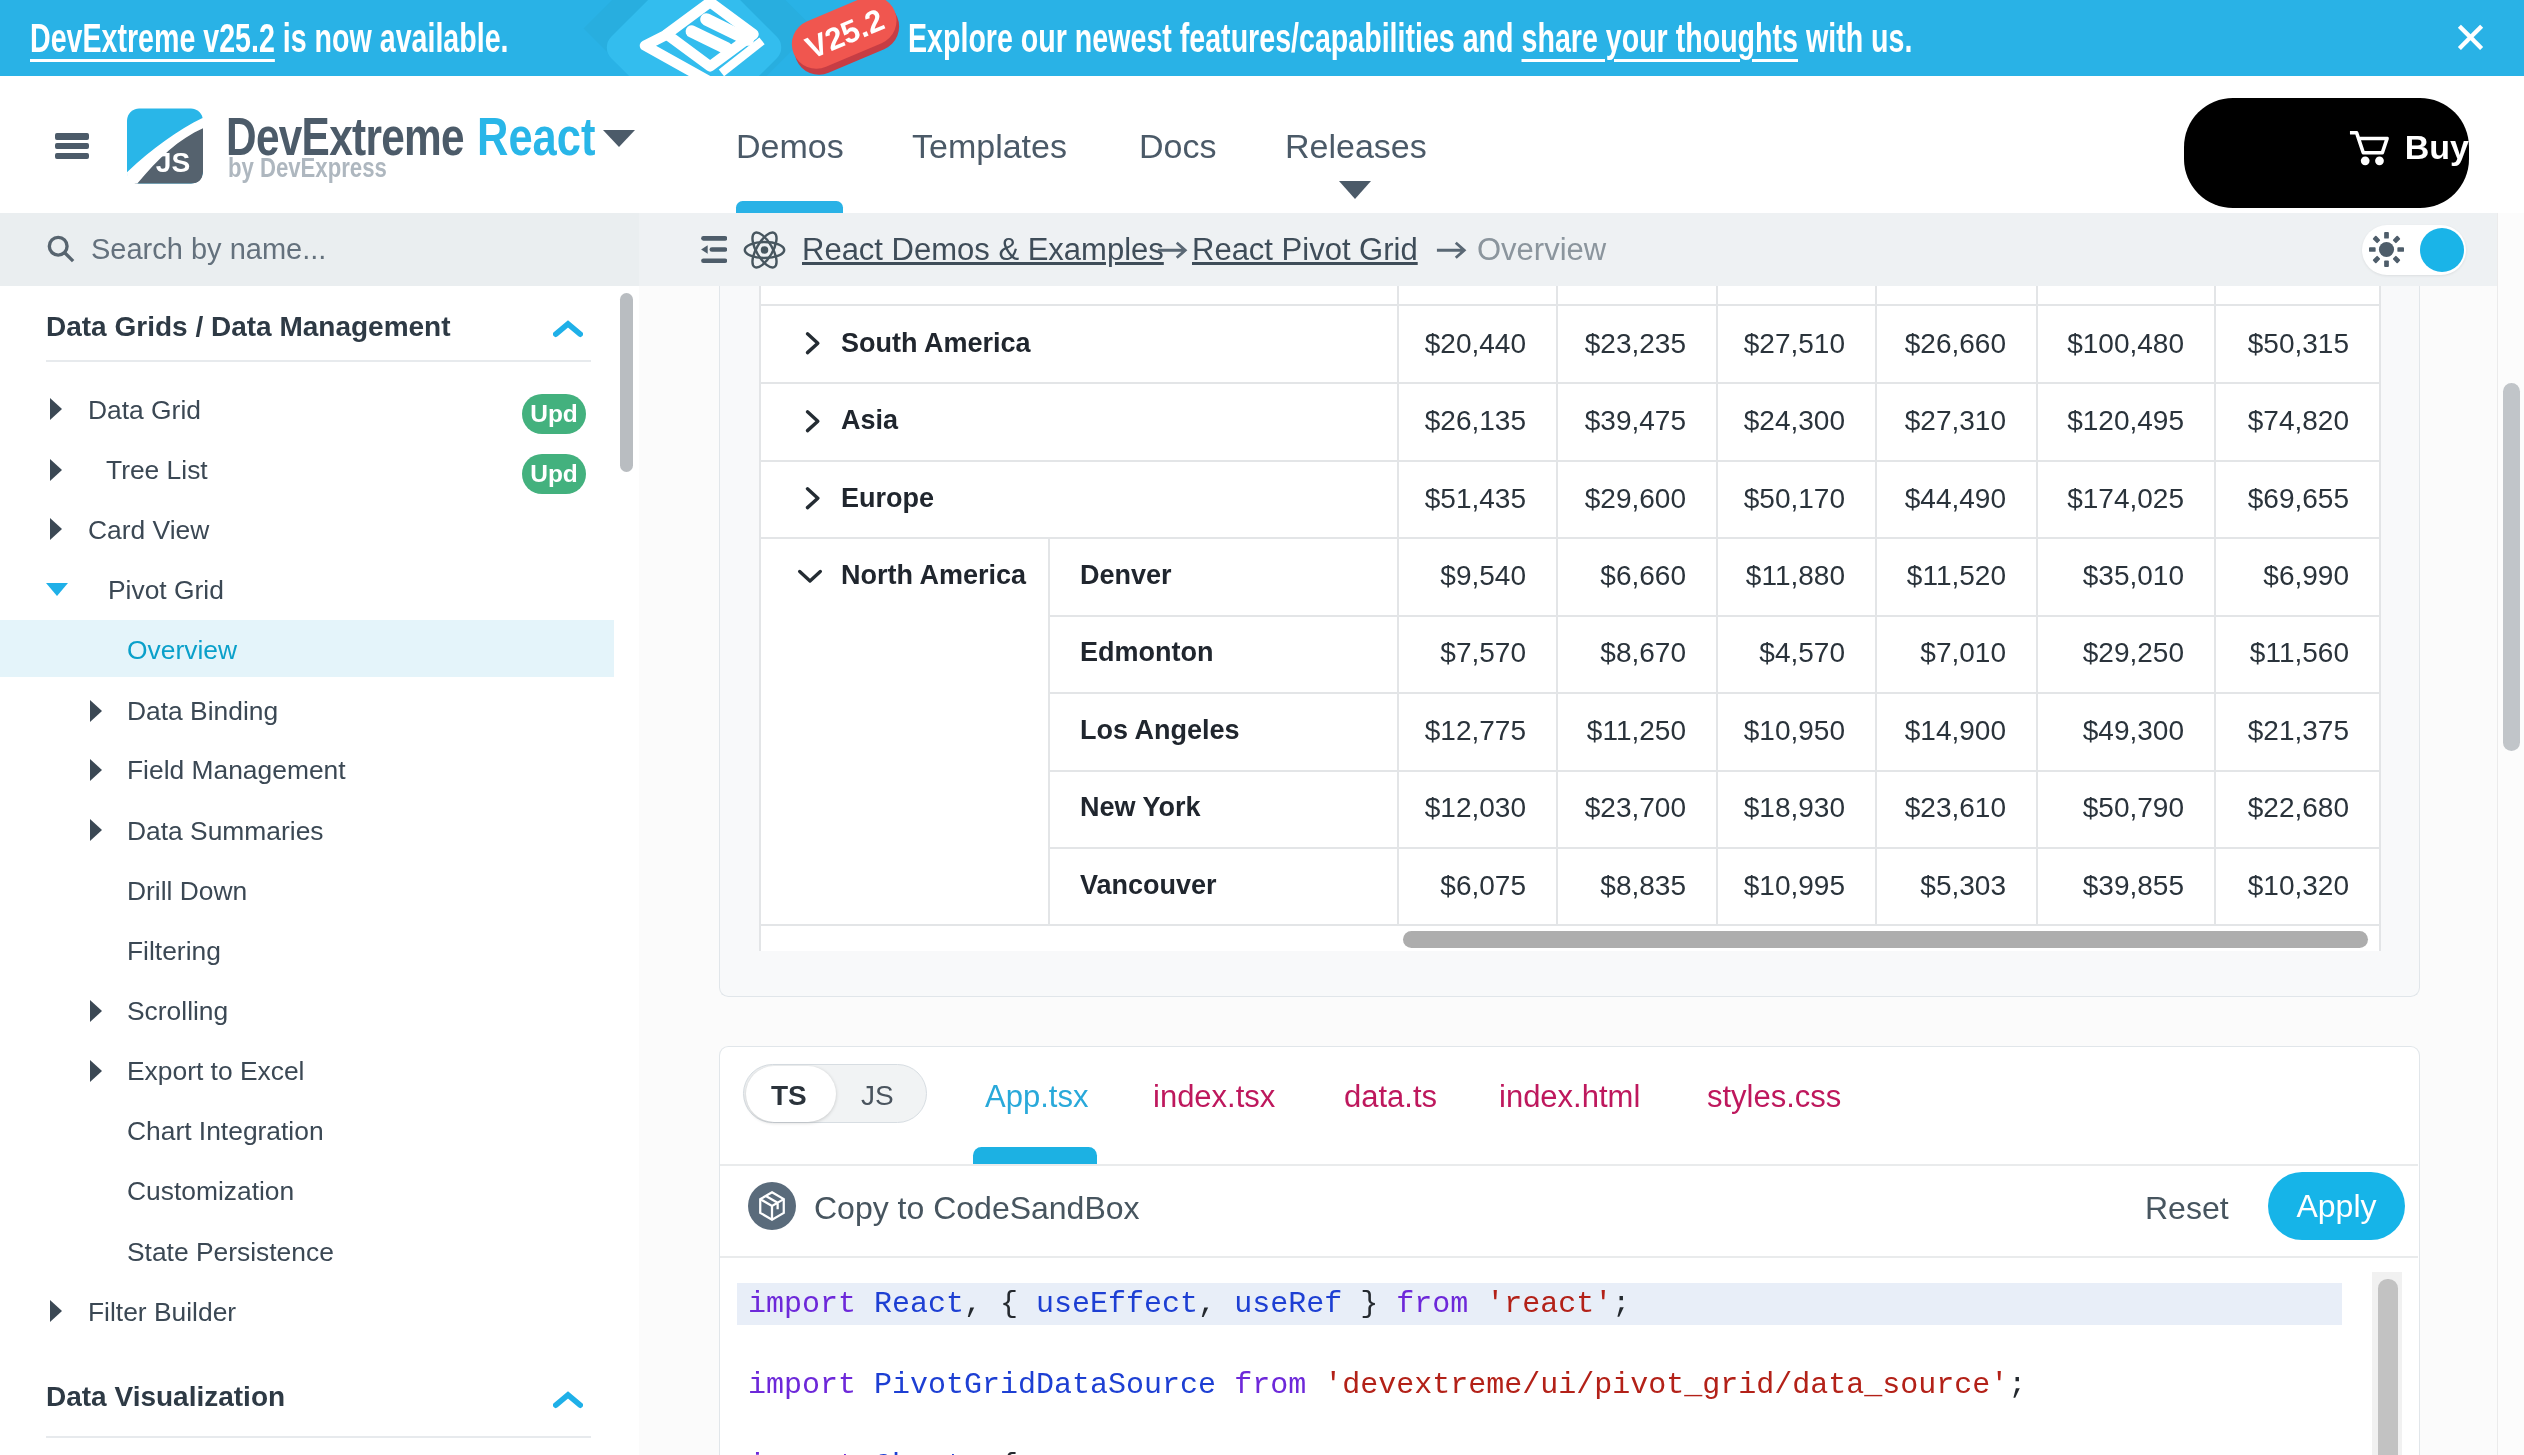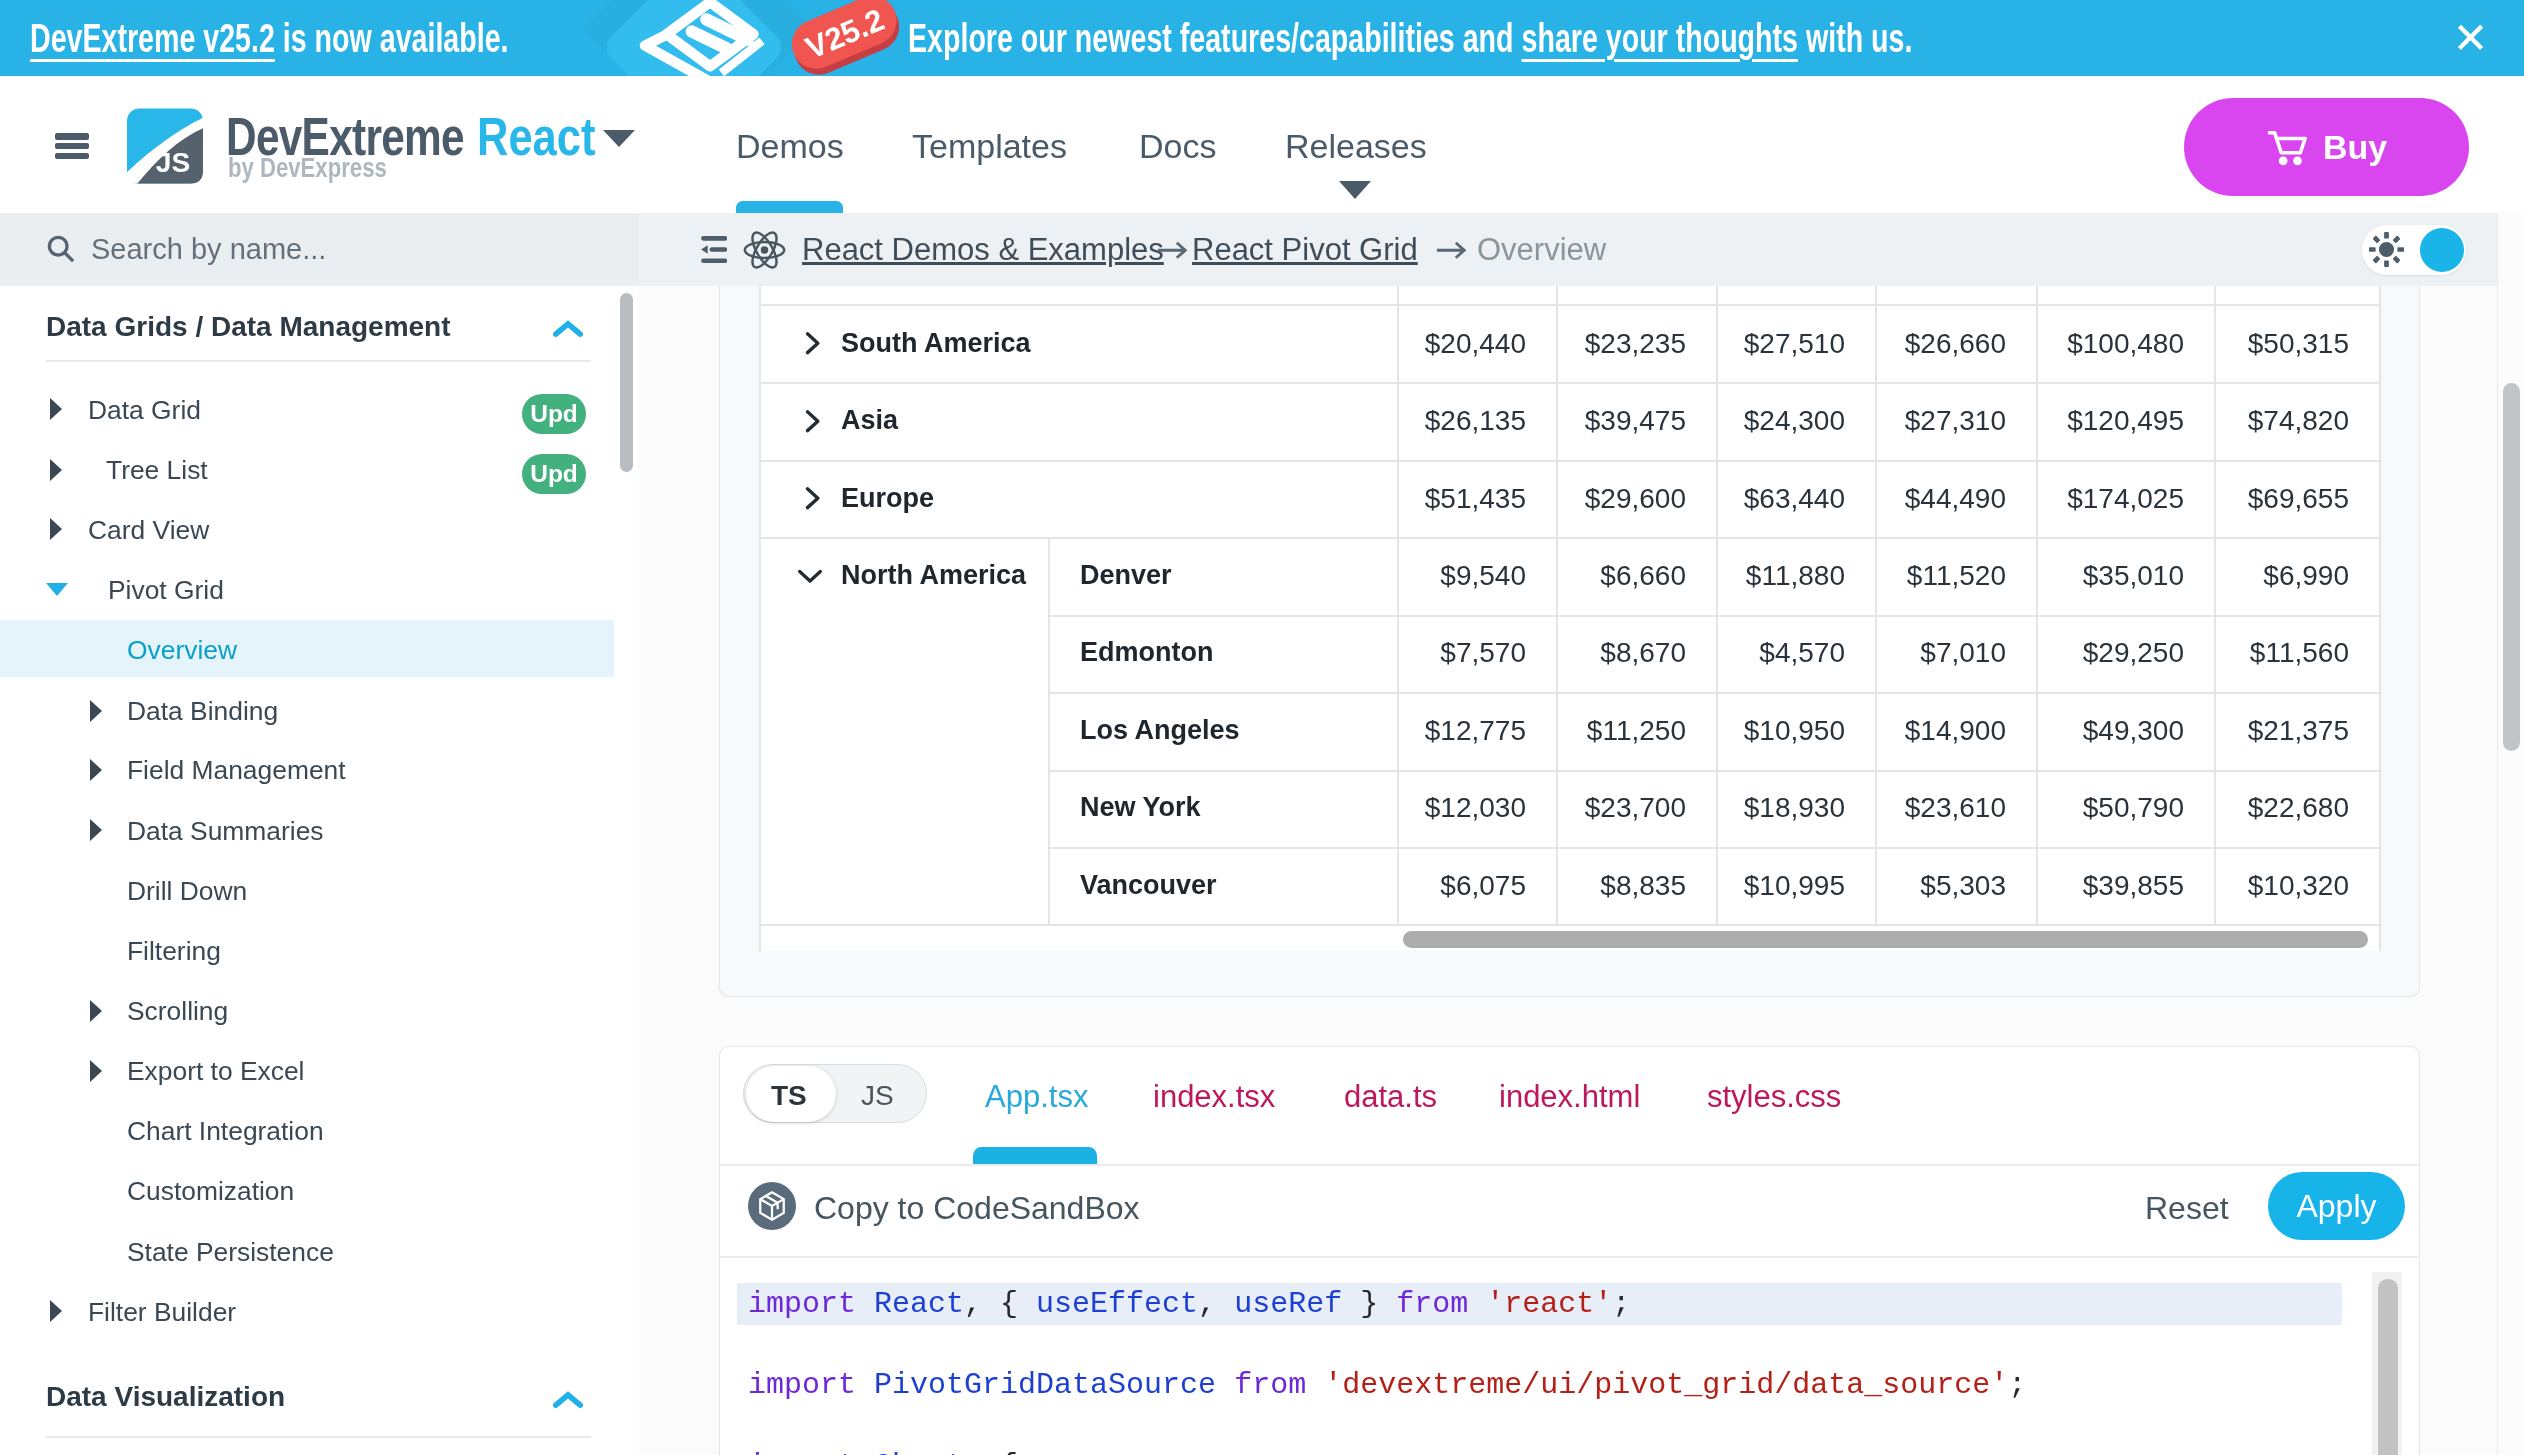--- a/index.html
+++ b/index.html
@@ -19,21 +19,21 @@
 #hamb { position:absolute; left:55px; top:57px; width:34px; height:26.4px; }
 #hamb div { height:6.6px; background:#4c5b69; border-radius:1.9px; margin-bottom:3.3px; }
 #logosq { position:absolute; left:127px; top:32px; width:76px; height:76px; border-radius:11.3px; overflow:hidden; }
 #lg-dx { position:absolute; left:226px; top:30px; font-size:53px; font-weight:700; color:#4c5b69; transform:scaleX(0.80); transform-origin:left center; letter-spacing:-0.9px; }
 #lg-by { position:absolute; left:228px; top:77px; font-size:27px; font-weight:700; color:#aeb7bf; transform:scaleX(0.82); transform-origin:left center; }
 #lg-react { position:absolute; left:477px; top:30px; font-size:53px; font-weight:700; color:#29b6e8; transform:scaleX(0.82); transform-origin:left center; }
 #lg-caret { position:absolute; left:603px; top:54px; width:0; height:0; border-left:16px solid transparent; border-right:16px solid transparent; border-top:17px solid #4c5b69; }
 .nav { position:absolute; top:51px; font-size:34px; color:#4b5a68; }
 #nav-underline { position:absolute; left:736px; top:125px; width:107px; height:13.2px; background:#29b2e6; border-radius:6.6px 6.6px 0 0; }
 #btn-trial { position:absolute; left:1881px; top:22px; width:280px; height:98px; border:2.8px solid #24ace0; border-radius:49px; background:#fff; color:#1ba9e0; font-size:34px; font-weight:700; line-height:93px; text-align:center; }
-#btn-buy { position:absolute; left:2184px; top:22px; width:285px; height:98px; border-radius:49px; background:#d946ef; color:#fff; font-size:34px; font-weight:700; line-height:98px; text-align:center; }
+#btn-buy { position:absolute; left:2184px; top:22px; width:285px; height:110px; border-radius:49px; background:#000000; color:#fff; font-size:34px; font-weight:700; line-height:98px; text-align:right; }
 
 
 #strip-l { position:absolute; left:0; top:213px; width:639px; height:73px; background:#eaeef0; }
 #strip-r { position:absolute; left:639px; top:213px; width:1858px; height:73px; background:#eef1f3; }
 #searchtxt { position:absolute; left:91px; top:233px; font-size:29px; color:#64717d; }
 .crumb { position:absolute; top:232px; font-size:31px; color:#3f4d59; white-space:nowrap; }
 #toggle-pill { position:absolute; left:2362px; top:225px; width:104px; height:50px; background:#fff; border-radius:25.5px; box-shadow:0 0.9px 2.8px rgba(0,0,0,.08); }
 #toggle-dot { position:absolute; left:2420px; top:228px; width:44px; height:44px; border-radius:50%; background:#1ab4e8; }
 
 
@@ -286,21 +286,21 @@
 <div class="tval" style="left:1976px; top:328px; width:208px;">$100,480</div>
 <div class="tval" style="left:2141px; top:328px; width:208px;">$50,315</div>
 <div class="tval" style="left:1318px; top:405px; width:208px;">$26,135</div>
 <div class="tval" style="left:1478px; top:405px; width:208px;">$39,475</div>
 <div class="tval" style="left:1637px; top:405px; width:208px;">$24,300</div>
 <div class="tval" style="left:1798px; top:405px; width:208px;">$27,310</div>
 <div class="tval" style="left:1976px; top:405px; width:208px;">$120,495</div>
 <div class="tval" style="left:2141px; top:405px; width:208px;">$74,820</div>
 <div class="tval" style="left:1318px; top:483px; width:208px;">$51,435</div>
 <div class="tval" style="left:1478px; top:483px; width:208px;">$29,600</div>
-<div class="tval" style="left:1637px; top:483px; width:208px;">$63,440</div>
+<div class="tval" style="left:1637px; top:483px; width:208px;">$50,170</div>
 <div class="tval" style="left:1798px; top:483px; width:208px;">$44,490</div>
 <div class="tval" style="left:1976px; top:483px; width:208px;">$174,025</div>
 <div class="tval" style="left:2141px; top:483px; width:208px;">$69,655</div>
 <div class="tval" style="left:1318px; top:560px; width:208px;">$9,540</div>
 <div class="tval" style="left:1478px; top:560px; width:208px;">$6,660</div>
 <div class="tval" style="left:1637px; top:560px; width:208px;">$11,880</div>
 <div class="tval" style="left:1798px; top:560px; width:208px;">$11,520</div>
 <div class="tval" style="left:1976px; top:560px; width:208px;">$35,010</div>
 <div class="tval" style="left:2141px; top:560px; width:208px;">$6,990</div>
 <div class="tval" style="left:1318px; top:637px; width:208px;">$7,570</div>

